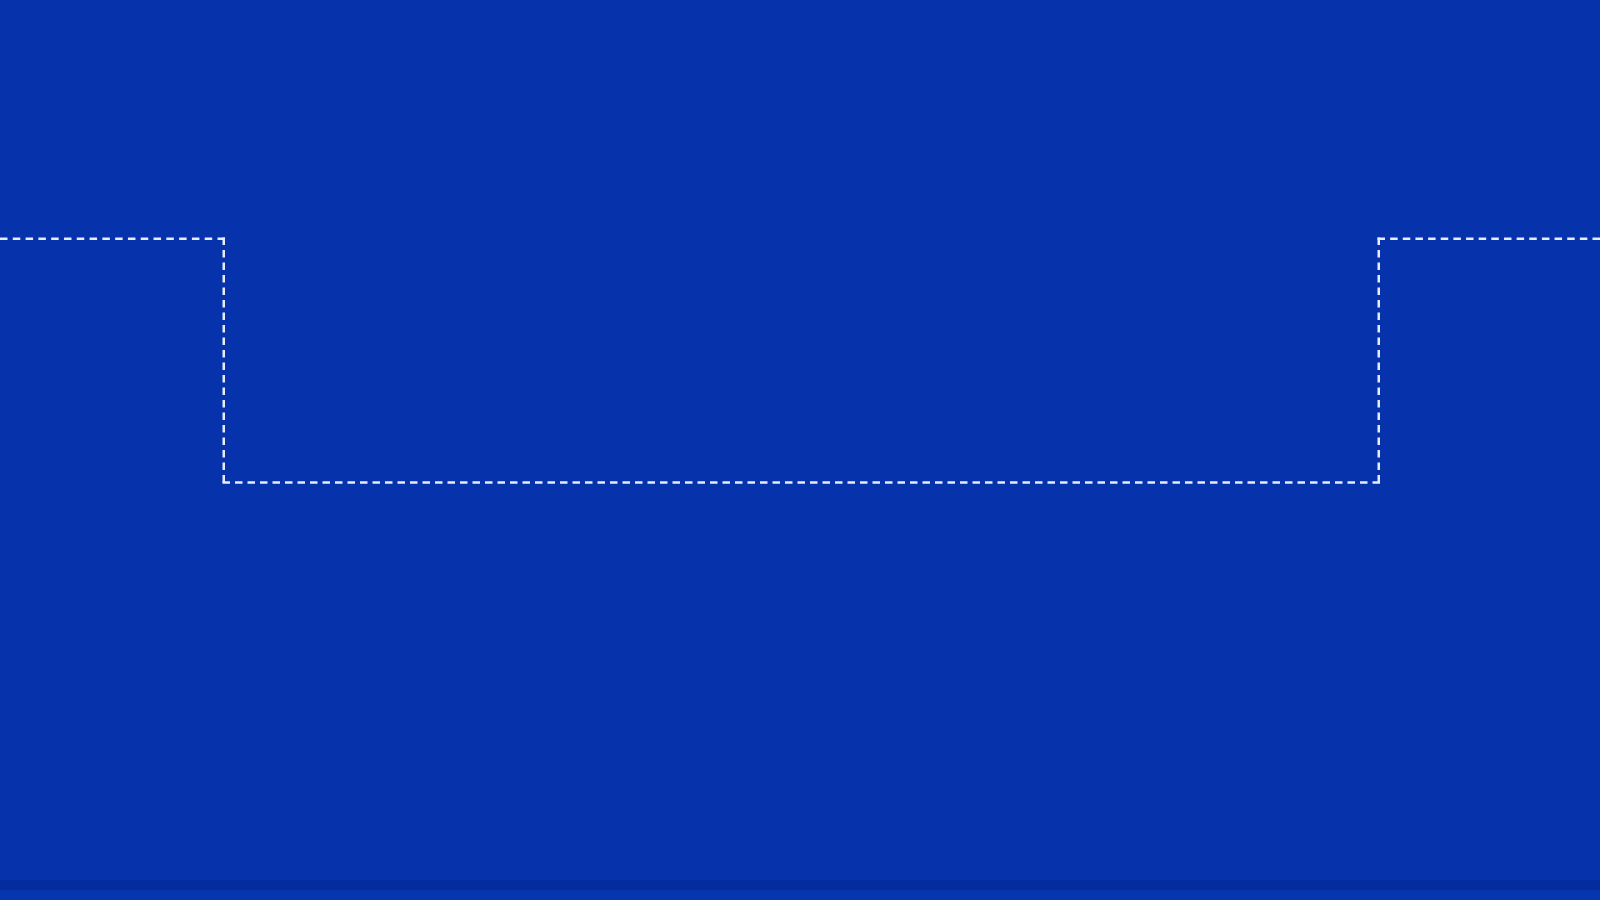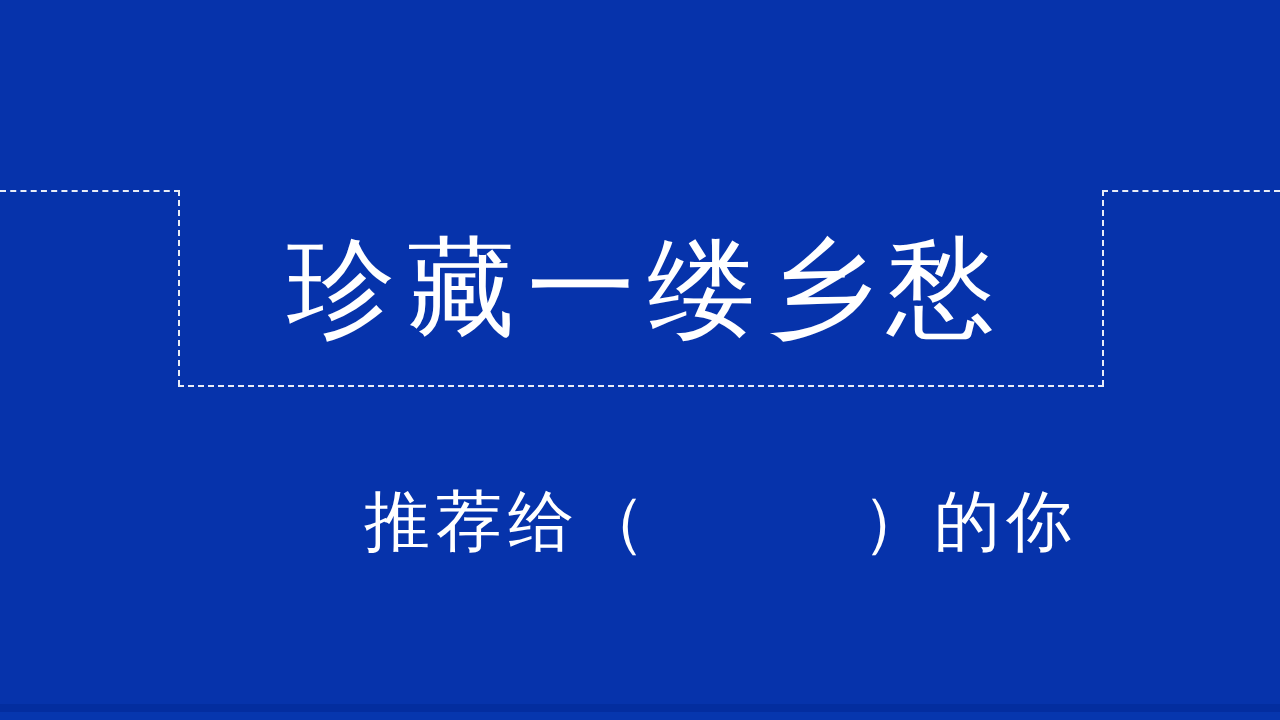--- a/index.html
+++ b/index.html
@@ -116,26 +116,18 @@
 <body>
 
 <div class="slide">
 
   <div class="rule rule-h rule-top-left"></div>
   <div class="rule rule-h rule-top-right"></div>
   <div class="rule rule-v rule-left"></div>
   <div class="rule rule-v rule-right"></div>
   <div class="rule rule-h rule-bottom"></div>
 
-  <div class="title-block">
-    <div class="title">珍藏一缕乡愁</div>
-  </div>
 
-  <div class="subtitle-block">
-    <div class="subtitle">
-      <span>推荐给（</span><span class="blank"></span><span>）的你</span>
-    </div>
-  </div>
 
   <div class="slide-bottom-band"></div>
   <div class="slide-bottom-band-2"></div>
 
 </div>
 
 </body></html>

